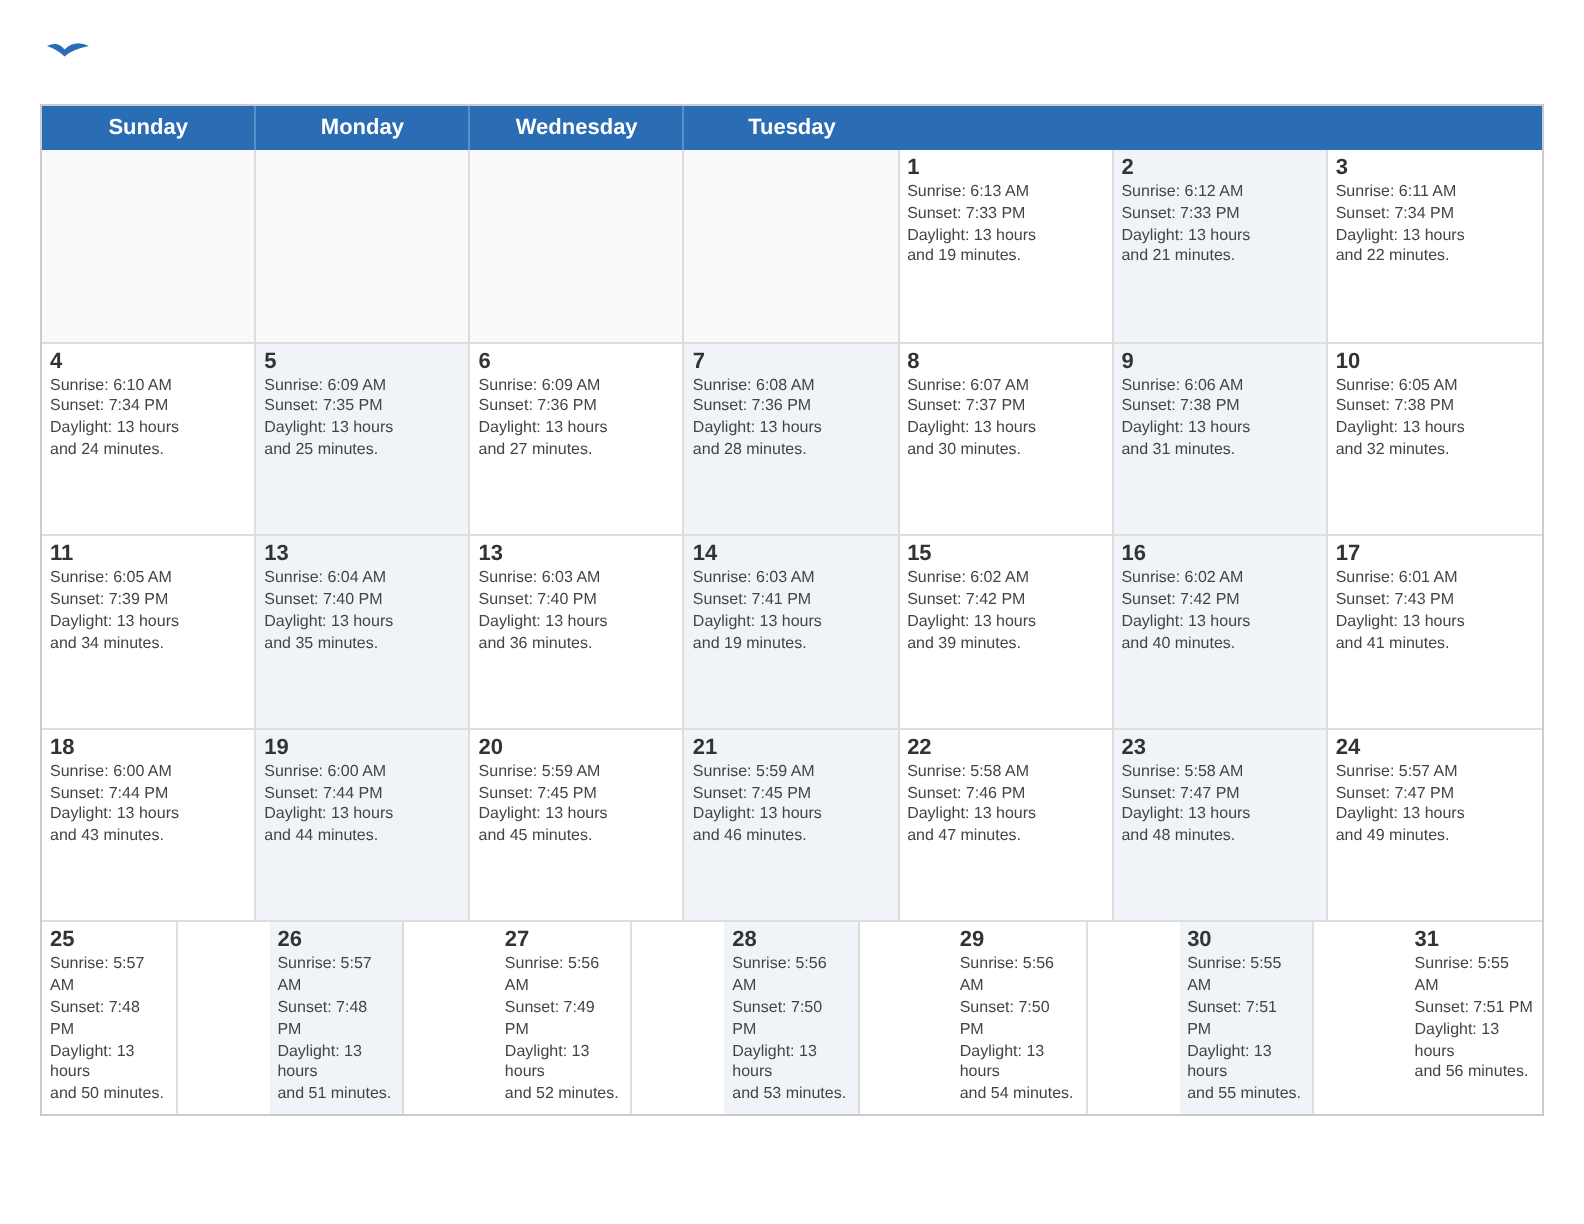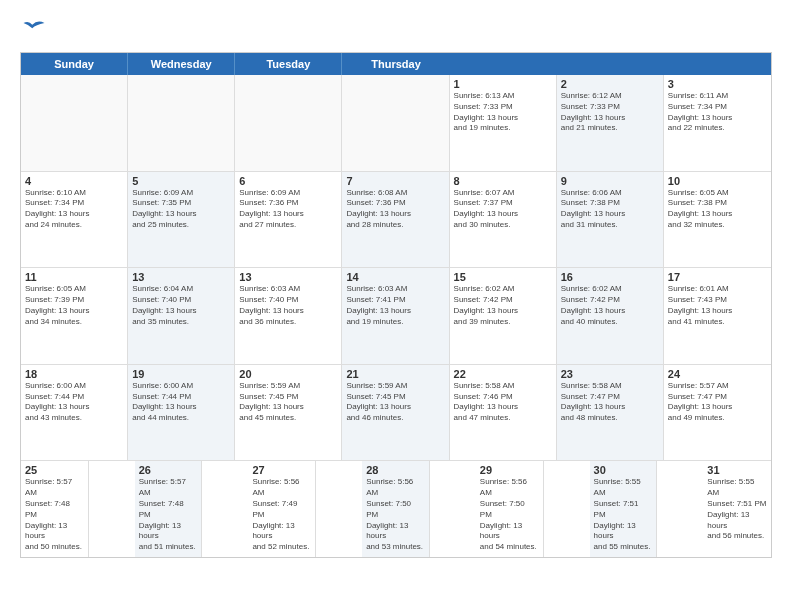--- a/index.html
+++ b/index.html
@@ -134,23 +134,23 @@
     </div>
     <div class="title-block">
       <div class="cal-title"></div>
       <div class="cal-subtitle"></div>
     </div>
   </div>
 
   <div class="calendar">
     <div class="cal-header-row">
     <div class="cal-header-cell">Sunday</div>
+        <div class="cal-header-cell">Monday</div>
         <div class="cal-header-cell">Wednesday</div>
         <div class="cal-header-cell">Tuesday</div>
-        <div class="cal-header-cell">Thursday</div>
       </div>
     <div class="cal-body">
     <div class="cal-row">
           <div class="cal-cell empty"></div>
           <div class="cal-cell empty"></div>
           <div class="cal-cell empty"></div>
           <div class="cal-cell empty"></div>
           <div class="cal-cell">
             <span class="day-num">1</span>
             <span class="cell-line">Sunrise: 6:13 AM</span>

